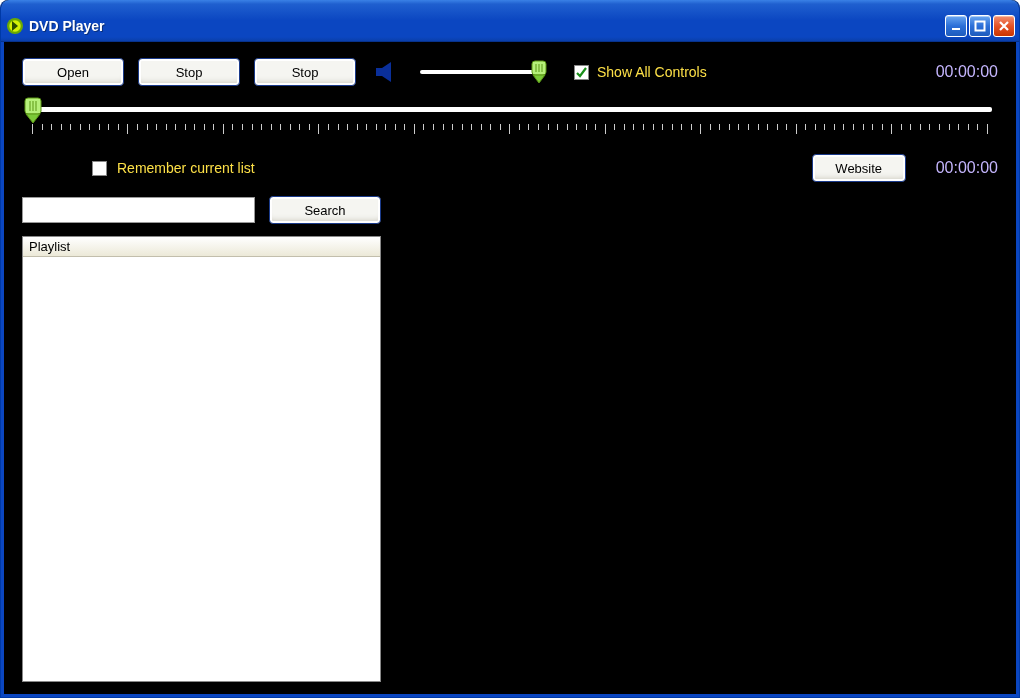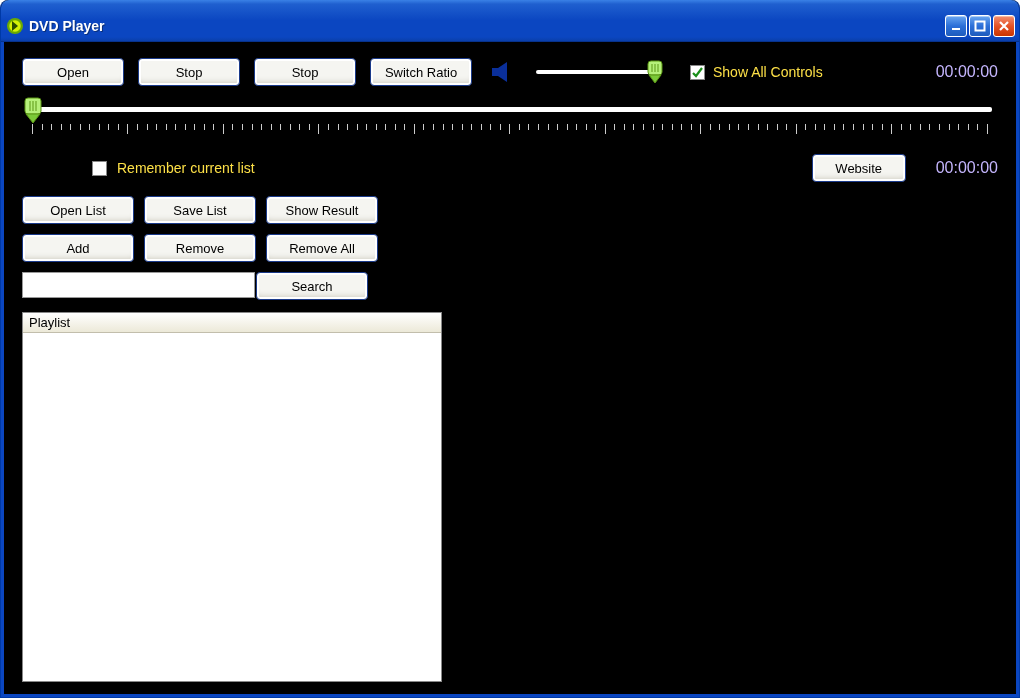--- a/index.html
+++ b/index.html
@@ -144,31 +144,31 @@
   }
   .mid-row {
     justify-content: space-between;
     margin: 8px 0 14px 0;
     padding-left: 70px;
   }
   .mid-left { display: flex; align-items: center; gap: 10px; }
   .mid-right { display: flex; align-items: center; gap: 30px; }
   .grid-btns { display: grid; grid-template-columns: repeat(3, 112px); gap: 10px 10px; margin-bottom: 10px; }
   .grid-btns .btn { min-width: 0; }
-  .search-row { display: flex; gap: 1px; margin-bottom: 12px; }
+  .search-row { display: flex; gap: 14px; margin-bottom: 12px; align-items: center; }
   .search-input {
     width: 233px; height: 26px;
     background: #fff;
     border: 1px solid #999;
     padding: 2px 4px;
     font-size: 13px;
     color: #000;
   }
   .playlist {
-    width: 420px;
+    width: 359px;
     flex: 1;
     background: #fff;
     border: 1px solid #888;
     color: #000;
     display: flex;
     flex-direction: column;
   }
   .playlist-header {
     background: linear-gradient(to bottom, #fff, #ece9d8);
     border-bottom: 1px solid #c2beac;
@@ -206,21 +206,20 @@
       </div>
     </div>
   </div>
 
   <div class="client">
 
     <div class="row top-row">
       <button class="btn">Open</button>
       <button class="btn">Stop</button>
       <button class="btn">Stop</button>
-      <button class="btn">Switch Ratio</button>
 
       <svg class="vol-icon" viewBox="0 0 26 22">
         <polygon points="2,7 8,7 17,1 17,21 8,15 2,15" fill="#0a2f9a"></polygon>
       </svg>
 
       <div class="vol-slider">
         <div class="vol-track"></div>
         <svg class="vol-thumb" viewBox="0 0 18 24">
           <rect x="2" y="1" width="14" height="14" rx="3" fill="#b6f07a" stroke="#5a9615" stroke-width="1"></rect>
           <polygon points="3,15 15,15 9,23" fill="#7bc938" stroke="#5a9615" stroke-width="1"></polygon>
@@ -364,28 +363,20 @@
           
         </div>
         <span class="label">Remember current list</span>
       </div>
       <div class="mid-right">
         <button class="btn sm">Website</button>
         <span class="time" style="margin-left:0">00:00:00</span>
       </div>
     </div>
 
-    <div class="grid-btns">
-      <button class="btn">Open List</button>
-      <button class="btn">Save List</button>
-      <button class="btn">Show Result</button>
-      <button class="btn">Add</button>
-      <button class="btn">Remove</button>
-      <button class="btn">Remove All</button>
-    </div>
 
     <div class="search-row">
       <input class="search-input" type="text" value="" style="">
       <button class="btn" style="min-width:112px">Search</button>
     </div>
 
     <div class="playlist">
       <div class="playlist-header">Playlist</div>
       <div class="playlist-body"></div>
     </div>

